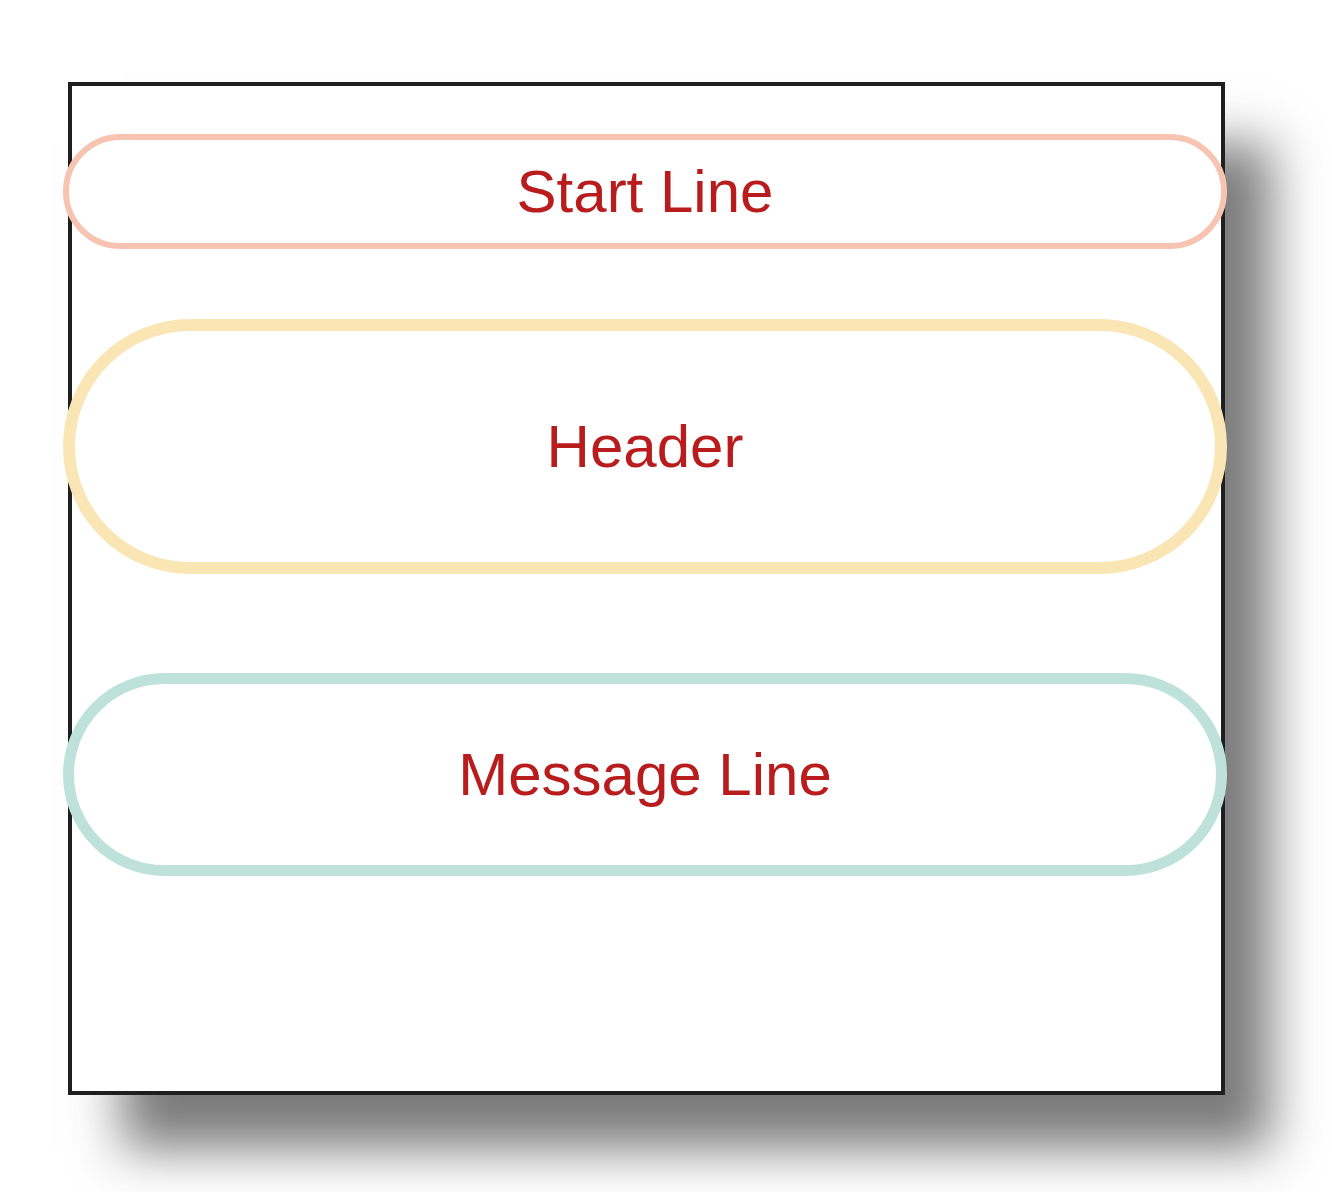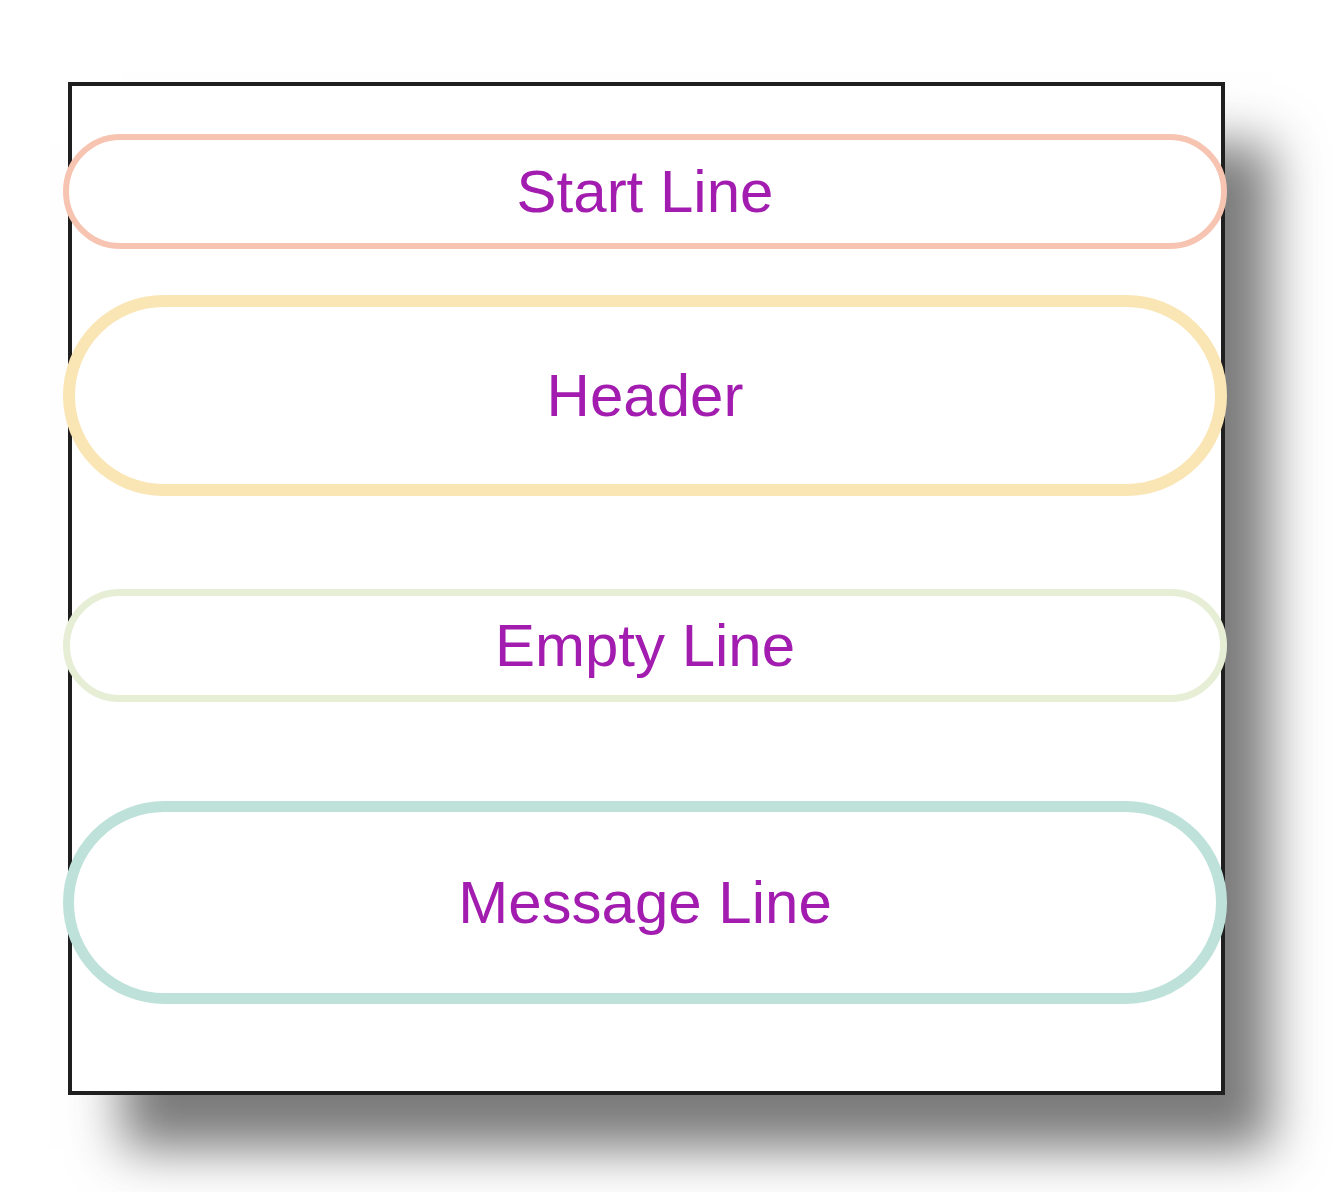--- a/index.html
+++ b/index.html
@@ -37,44 +37,41 @@
     margin-right: -6px;
     display: flex;
     align-items: center;
     justify-content: center;
     background: #ffffff;
     flex: 0 0 auto;
   }
   .pill-label {
     font-size: 60px;
     line-height: 1;
-    color: #a21caf;
+    color: #b91c1c;
     white-space: nowrap;
   }
   .pill-0 { margin-top: 48px; height: 115px; }
-  .pill-1 { margin-top: 46px;  height: 201px; }
+  .pill-1 { margin-top: 70px;  height: 255px; }
   .pill-2 { margin-top: 93px;  height: 113px; }
   .pill-3 { margin-top: 99px;  height: 203px; }
 </style>
 </head>
 <body>
 
 <div class="canvas" style="background: rgb(255, 255, 255);">
   <div class="outer-box" style="border-color: rgb(31, 31, 31);">
 
     <div class="pill pill-0" style="border-color: rgb(247, 196, 178); border-width: 6px;">
       <span class="pill-label">Start Line</span>
     </div>
 
     <div class="pill pill-1" style="border-color: rgb(250, 229, 180); border-width: 12px;">
       <span class="pill-label">Header</span>
     </div>
 
-    <div class="pill pill-2" style="border-color: rgb(230, 238, 214); border-width: 7px;">
-      <span class="pill-label">Empty Line</span>
-    </div>
 
     <div class="pill pill-3" style="border-color: rgb(190, 226, 218); border-width: 11px;">
       <span class="pill-label">Message Line</span>
     </div>
 
   </div>
 </div>
 
 </body></html>

